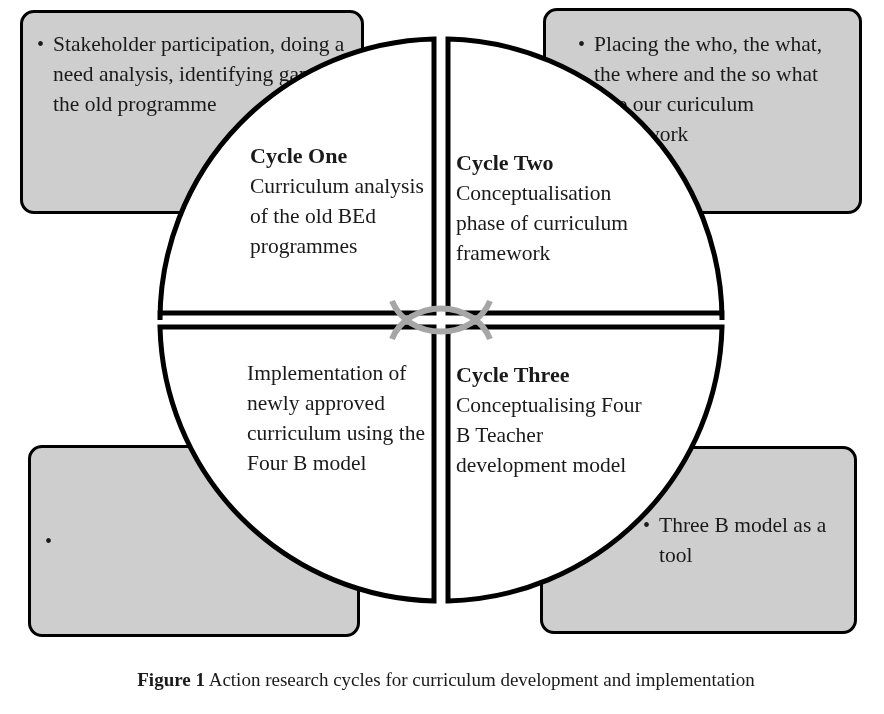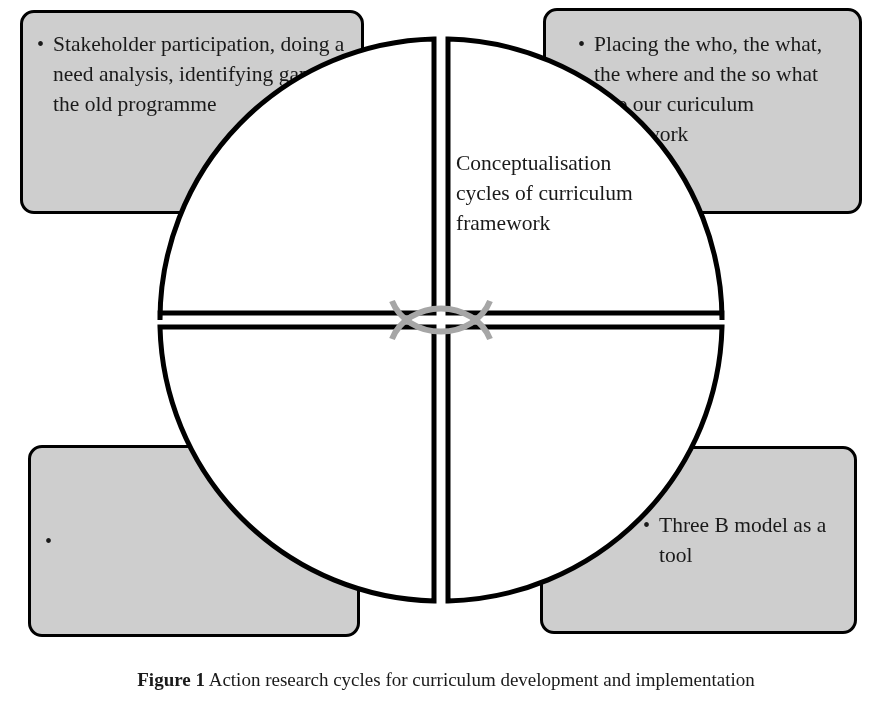--- a/index.html
+++ b/index.html
@@ -149,26 +149,36 @@
 
       <path d="M 274,290 L 274,564 A 281,281 0 0 1 0,290 L 0,290 Z" fill="#ffffff" stroke="#000000" stroke-width="5" stroke-linejoin="miter"></path>
 
       <path d="M 288,290 L 562,290 A 281,281 0 0 1 288,564 Z" fill="#ffffff" stroke="#000000" stroke-width="5" stroke-linejoin="miter"></path>
 
       <path d="M 232,302 A 52,46 0 0 1 330,302" fill="none" stroke="#a6a6a6" stroke-width="6" stroke-linecap="butt"></path>
       <path d="M 232,264 A 52,46 0 0 0 330,264" fill="none" stroke="#a6a6a6" stroke-width="6" stroke-linecap="butt"></path>
     </svg>
   </div>
 
+  <div class="quad-text" id="qt-one">
+    <span class="quad-title">Cycle One</span>
+    <span class="quad-body">Curriculum analysis of the old BEd programmes</span>
+  </div>
 
   <div class="quad-text" id="qt-two">
-    <span class="quad-body">Conceptualisation cycles of curriculum framework</span>
+    <span class="quad-title">Cycle Two</span>
+    <span class="quad-body">Conceptualisation phase of curriculum framework</span>
   </div>
 
   <div class="quad-text" id="qt-four">
+    <span class="quad-body">Implementation of newly approved curriculum using the Four B model</span>
   </div>
 
+  <div class="quad-text" id="qt-three">
+    <span class="quad-title">Cycle Three</span>
+    <span class="quad-body">Conceptualising Four B Teacher development model</span>
+  </div>
 
   <div id="caption">
     <span class="cap-label">Figure 1</span><span class="cap-body"> Action research cycles for curriculum development and implementation</span>
   </div>
 
 </div>
 
 </body></html>

